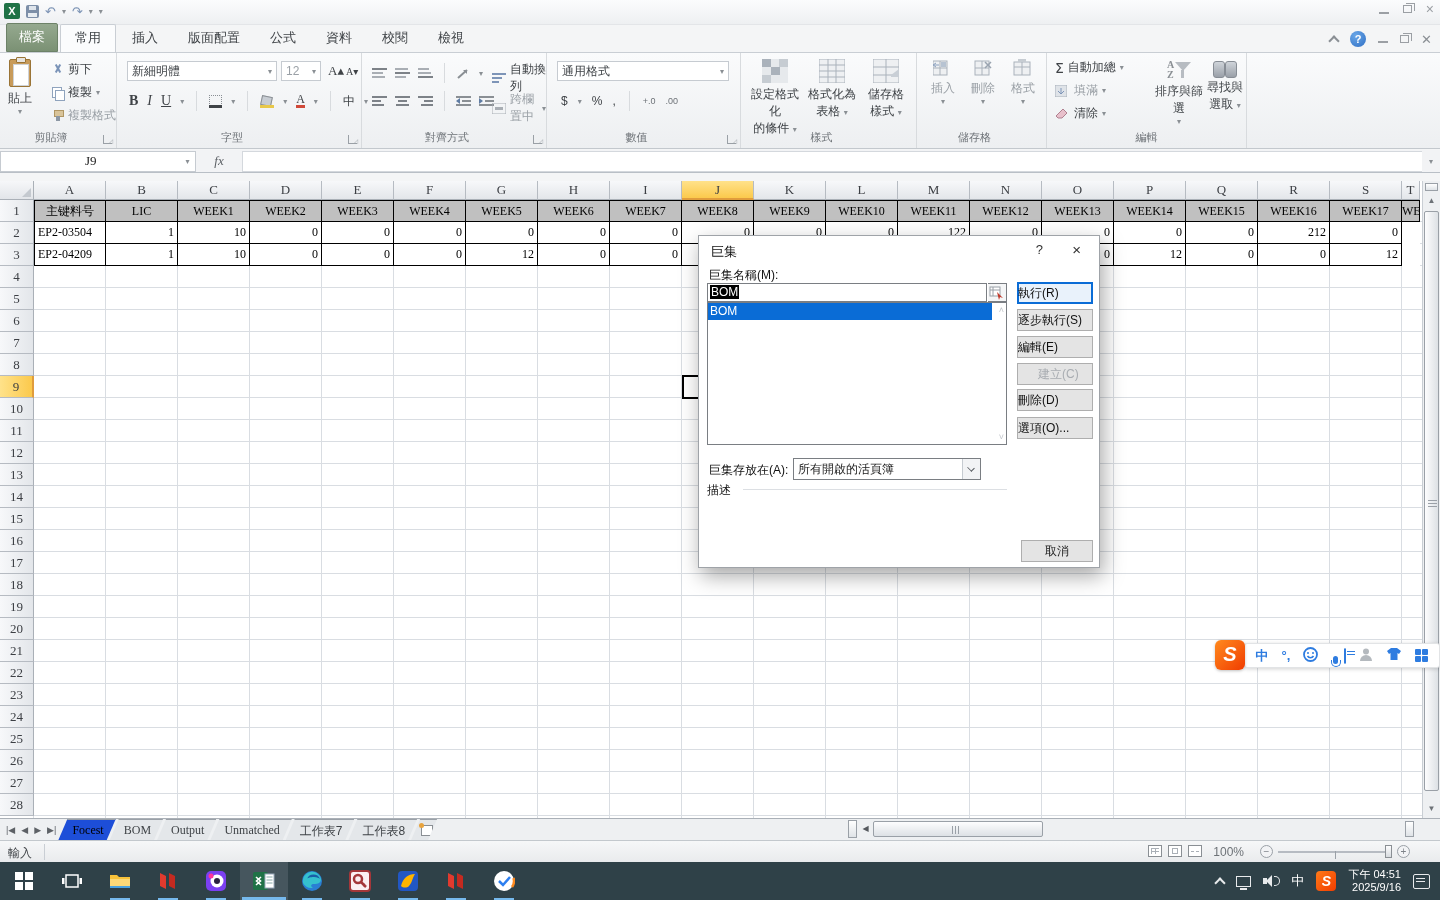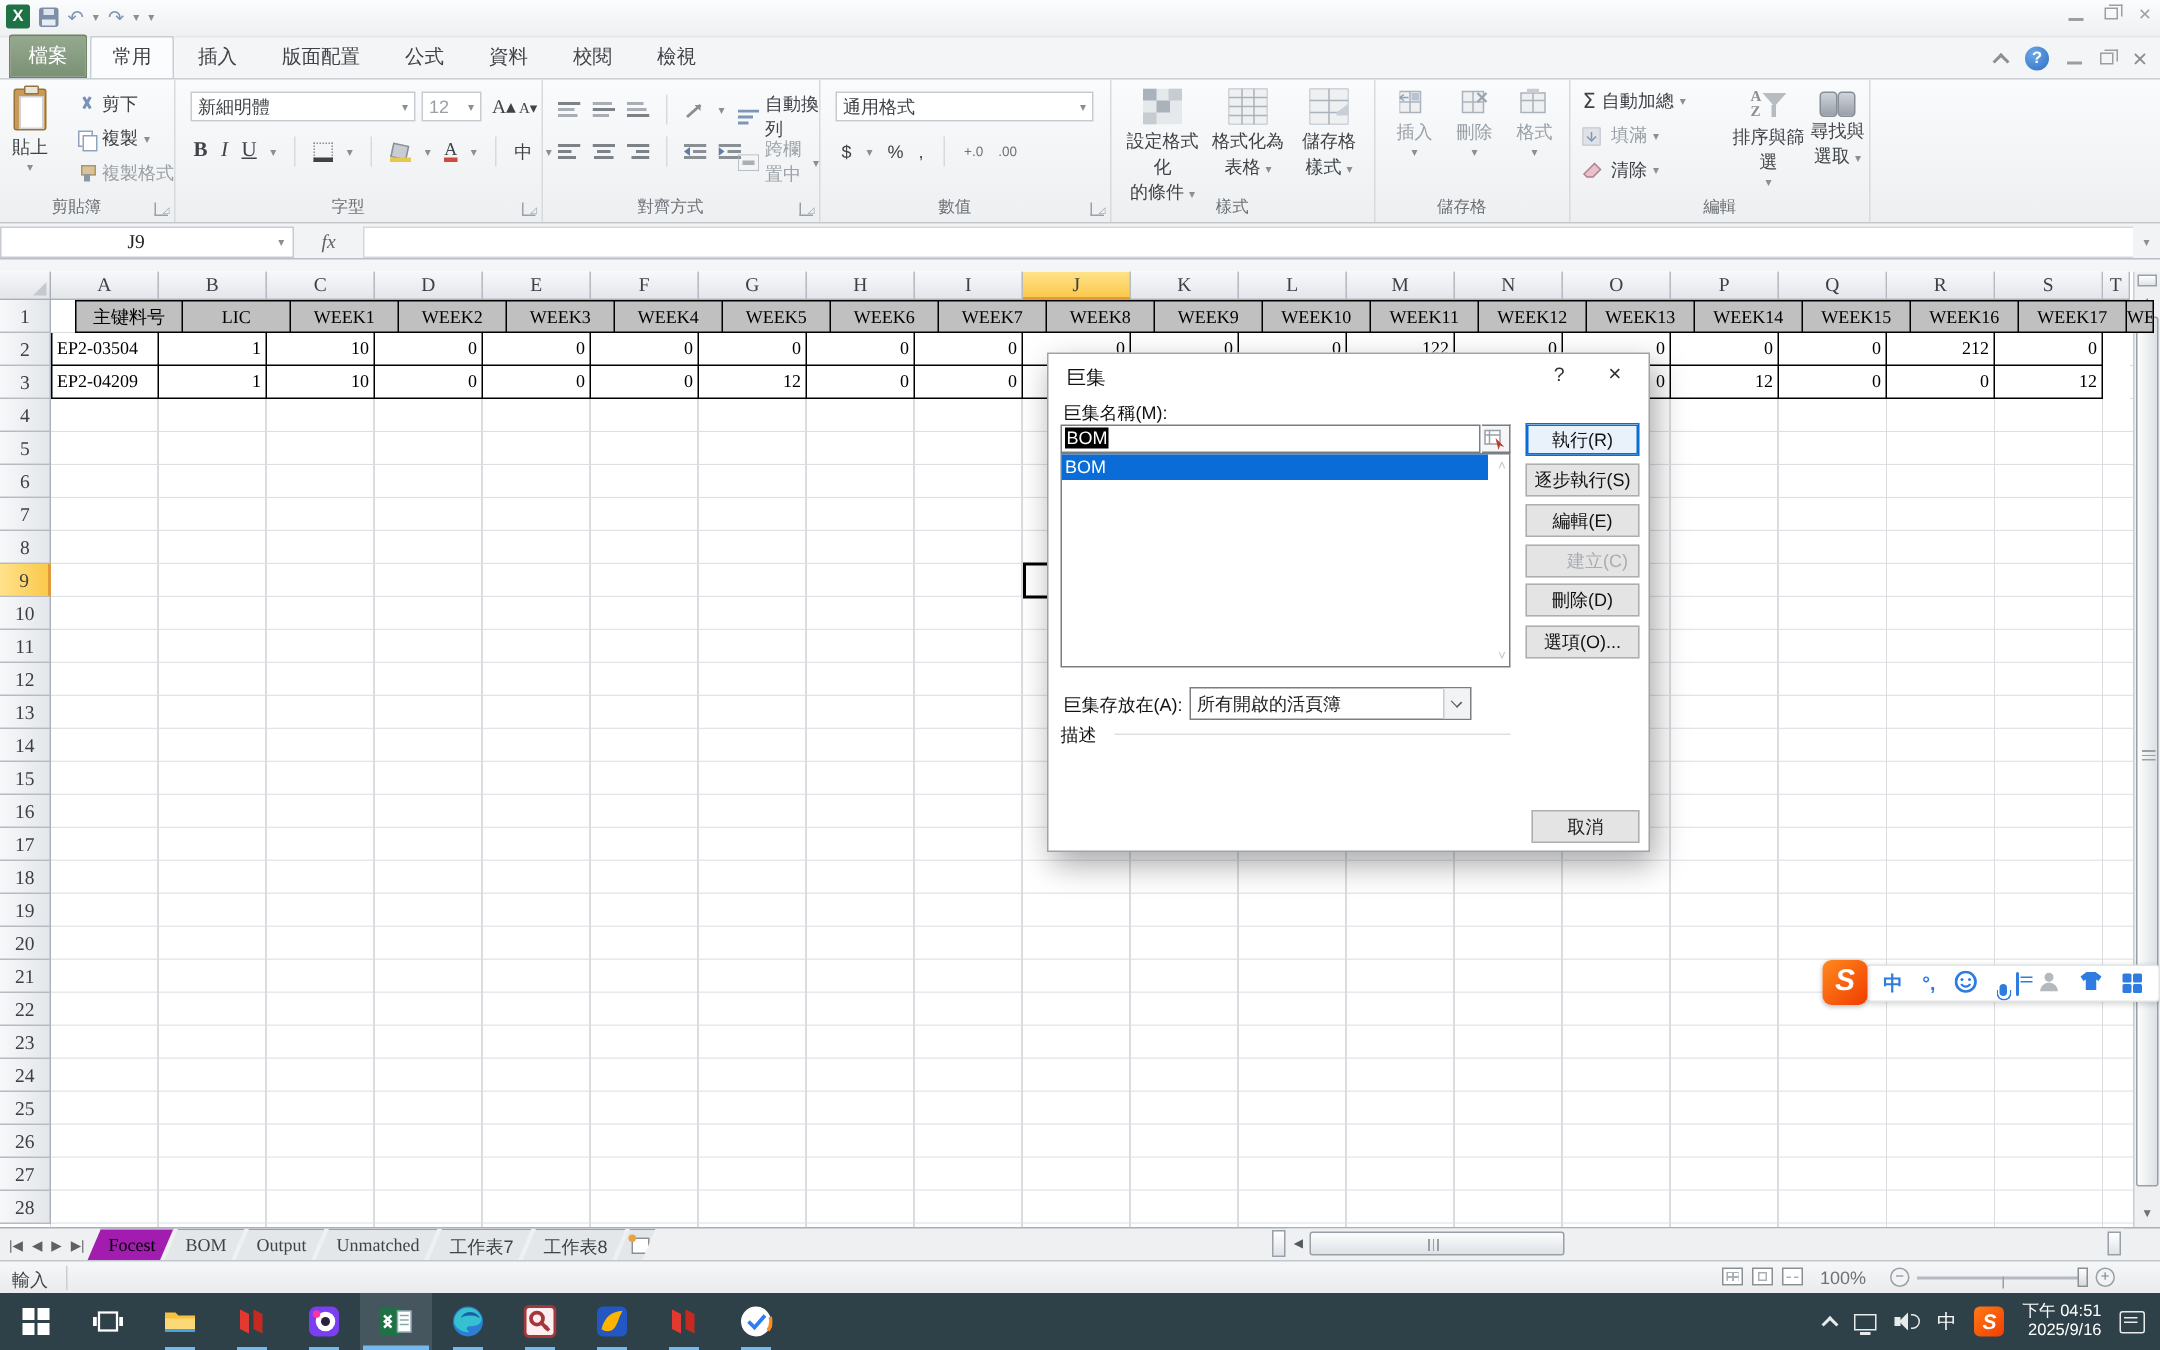--- a/index.html
+++ b/index.html
@@ -103,21 +103,21 @@
       repeating-linear-gradient(to bottom, transparent 0 21px, #d9dde2 21px 22px);
     background-position:34px 19px, 34px 19px;
   }
   .corner { position:absolute; left:0; top:0; width:34px; height:19px; background:linear-gradient(#f6f7f9,#e2e5e9); border-right:1px solid #aab0b7; border-bottom:1px solid #aab0b7; }
   .corner:after { content:""; position:absolute; right:2px; bottom:2px; width:0; height:0; border-left:9px solid transparent; border-bottom:9px solid #c4c9cf; }
   .colhdr { position:absolute; top:0; height:19px; background:linear-gradient(#f7f8fa,#e3e6ea); border-right:1px solid #b6bbc2; border-bottom:1px solid #aab0b7; text-align:center; font-family:"Liberation Serif",serif; font-size:13px; color:#3c3f44; line-height:18px; overflow:hidden; }
   .colhdr.sel { background:linear-gradient(#ffe28a,#fbc94c); border-bottom:2px solid #e09c3c; }
   .rowhdr { position:absolute; left:0; width:34px; height:22px; background:linear-gradient(90deg,#f7f8fa,#e3e6ea); border-right:1px solid #aab0b7; border-bottom:1px solid #b6bbc2; text-align:center; font-family:"Liberation Serif",serif; font-size:13px; color:#3c3f44; line-height:21px; }
   .rowhdr.sel { background:linear-gradient(90deg,#ffe28a,#fbc94c); border-right:2px solid #e09c3c; }
   .cell { position:absolute; height:22px; font-family:"Liberation Serif",serif; font-size:12px; color:#000; background:#fff; line-height:21px; overflow:hidden; white-space:nowrap; }
-  .cell.hdr { background:#c0c0c0; text-align:center;margin-left:16px; }
+  .cell.hdr { background:#c0c0c0; text-align:center; }
   .cell.num { text-align:right; padding-right:3px; }
   .cell.txt { text-align:left; padding-left:3px; }
   .cell.b-rb { border-right:1px solid #000; border-bottom:1px solid #000; }
   .cell.b-l { border-left:1px solid #000; }
   .cell.b-t { border-top:1px solid #000; }
   .j9box { left:682px; top:375px; width:30px; height:24px; border:2px solid #000; background:#fff; }
 
   
   .vscroll { position:absolute; right:0; top:0; width:18px; height:637px; background:#eef0f2; border-left:1px solid #c9ced4; }
   .vs-split { position:absolute; left:2px; top:2px; width:13px; height:8px; background:linear-gradient(#fff,#dfe3e7); border:1px solid #9aa0a7; }
@@ -131,36 +131,36 @@
   .dlg-title .t { position:absolute; left:12px; top:7px; font-size:13px; color:#111; }
   .dlg-help { position:absolute; right:56px; top:6px; color:#333; font-size:13px; }
   .dlg-close { position:absolute; right:18px; top:5px; color:#333; font-size:15px; }
   .dlg-lbl { position:absolute; color:#111; }
   .dlg-input { position:absolute; left:8px; top:47px; width:280px; height:19px; background:#fff; border:1px solid #7a7e83; line-height:17px; padding-left:2px; font-size:12px; }
   .dlg-input .selhl { background:#000; color:#fff; padding:0 1px; }
   .rangesel { position:absolute; left:289px; top:47px; width:19px; height:19px; border:1px solid #7a7e83; border-left:none; background:#f5f6f7; }
   .dlg-list { position:absolute; left:8px; top:66px; width:300px; height:143px; border:1px solid #7a7e83; background:#fff; }
   .dlg-item { height:17px; line-height:16px; padding-left:2px; background:#0a6cd6; color:#fff; font-size:12px; }
   .list-arrow { position:absolute; right:2px; color:#c2c6cb; font-size:9px; }
-  .dlg-btn { position:absolute; left:318px; width:76px; height:22px; background:#e4e4e4; border:1px solid #aeaeae; text-align:center; line-height:20px; color:#111; font-size:12px; }
+  .dlg-btn { position:absolute; left:318px; width:76px; height:22px; background:#e4e4e4; border:1px solid #aeaeae; text-align:left; line-height:20px; color:#111; font-size:12px; }
   .dlg-btn.default { border:1px solid #0a6cd6; box-shadow:inset 0 0 0 1px #0a6cd6; background:#e9f2fb; }
   .dlg-btn.disabled { color:#a9adb2; }
   .dlg-combo { position:absolute; left:94px; top:222px; width:188px; height:22px; border:1px solid #7a7e83; background:#fff; line-height:20px; padding-left:4px; }
   .dlg-combo .cb-btn { position:absolute; right:0; top:0; width:18px; height:20px; background:#f2f3f5; border-left:1px solid #c6cbd1; }
   .cb-chev { position:absolute; left:5px; top:6px; width:6px; height:6px; border-right:1px solid #55595e; border-bottom:1px solid #55595e; transform:rotate(45deg) scaleY(.8); }
   .desc-line { position:absolute; left:44px; top:253px; width:264px; height:1px; background:#dcdfe3; }
   .dlg-cancel { position:absolute; left:322px; top:304px; width:72px; height:22px; background:#e4e4e4; border:1px solid #aeaeae; text-align:center; line-height:20px; }
 
   
   .sheetbar { left:0; top:818px; width:1440px; height:22px; background:#eef0f2; border-top:1px solid #aab0b7; display:flex; align-items:stretch; }
   .navbtns { display:flex; align-items:center; gap:6px; padding:0 8px 0 6px; color:#5d6166; font-size:9px; }
   .stabs { display:flex; align-items:stretch; }
   .stab { padding:3px 12px 0 14px; font-size:12px; color:#3f4347; background:#e4e7ea; clip-path:polygon(9px 0, 100% 0, calc(100% - 9px) 100%, 0 100%); margin-left:-6px; border-top:1px solid #9aa0a7; }
   .stab.cjk { font-size:12px; }
-  .stab.active { background:#a21caf; font-family:"Liberation Serif",serif; color:#000; z-index:2; }
+  .stab.active { background:#1d4ed8; font-family:"Liberation Serif",serif; color:#000; z-index:2; }
   .stab.latin { font-family:"Liberation Serif",serif; }
   .addsheet { width:26px; background:#e4e7ea; clip-path:polygon(9px 0, 100% 0, calc(100% - 9px) 100%, 0 100%); margin-left:-6px; position:relative; border-top:1px solid #9aa0a7; }
   .addsheet:before { content:""; position:absolute; left:10px; top:5px; width:10px; height:9px; background:#fff; border:1px solid #8a8f94; }
   .addsheet:after { content:""; position:absolute; left:8px; top:3px; width:5px; height:5px; background:#e8a33d; border-radius:50%; }
   .tabsplit { position:absolute; left:848px; top:820px; width:9px; height:18px; background:linear-gradient(#fff,#dfe3e7); border:1px solid #9aa0a7; }
   .hscroll { position:absolute; left:858px; top:819px; width:558px; height:20px; background:#eef0f2; display:flex; align-items:center; }
   .hs-btn { width:15px; height:16px; color:#55595e; font-size:8px; text-align:center; line-height:16px; }
   .hs-thumb { width:170px; height:16px; background:linear-gradient(#fdfdfe,#dde1e5); border:1px solid #9aa0a7; border-radius:2px; position:relative; }
   .hs-thumb:after { content:""; position:absolute; top:4px; left:78px; width:8px; height:8px; background:repeating-linear-gradient(90deg,#9aa0a7 0 1px,transparent 1px 3px); }
   .hs-track { flex:1; }

